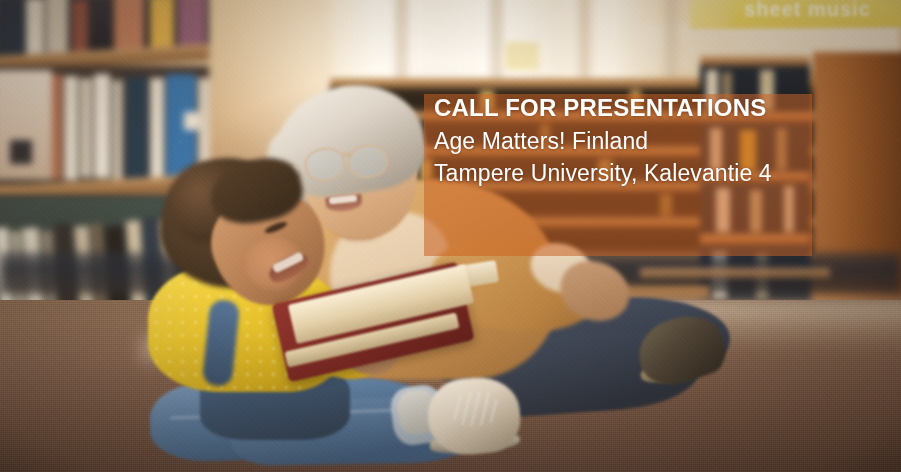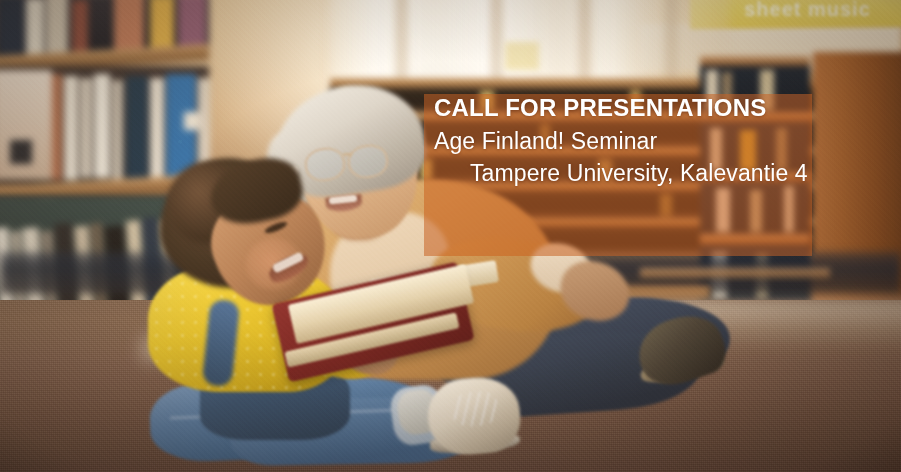--- a/index.html
+++ b/index.html
@@ -559,21 +559,21 @@
     font-weight:bold;
     letter-spacing:0.2px;
     padding-bottom:10px;
   }
   .ov-sub {
     font-size:23px;
     font-weight:400;
     letter-spacing:0.1px;
     padding-bottom:9px;
   }
-  .ov-sub:last-child { padding-bottom:0;margin-left:36px; }
+  .ov-sub:last-child { padding-bottom:0; }
 </style>
 </head>
 <body>
 
 <div id="banner">
 
   <div class="photo">
 
     <div class="layer bg-base"></div>
 
@@ -764,17 +764,17 @@
 
     <div class="warm-grade"></div>
     <div class="vignette"></div>
     <div class="grain"></div>
   </div>
 
   <div id="overlay"></div>
 
   <div id="overlay-text">
     <span class="ov-line ov-head">CALL FOR PRESENTATIONS</span>
-    <span class="ov-line ov-sub">Age Finland! Seminar</span>
+    <span class="ov-line ov-sub">Age Matters! Finland</span>
     <span class="ov-line ov-sub">Tampere University, Kalevantie 4</span>
   </div>
 
 </div>
 
 </body></html>

